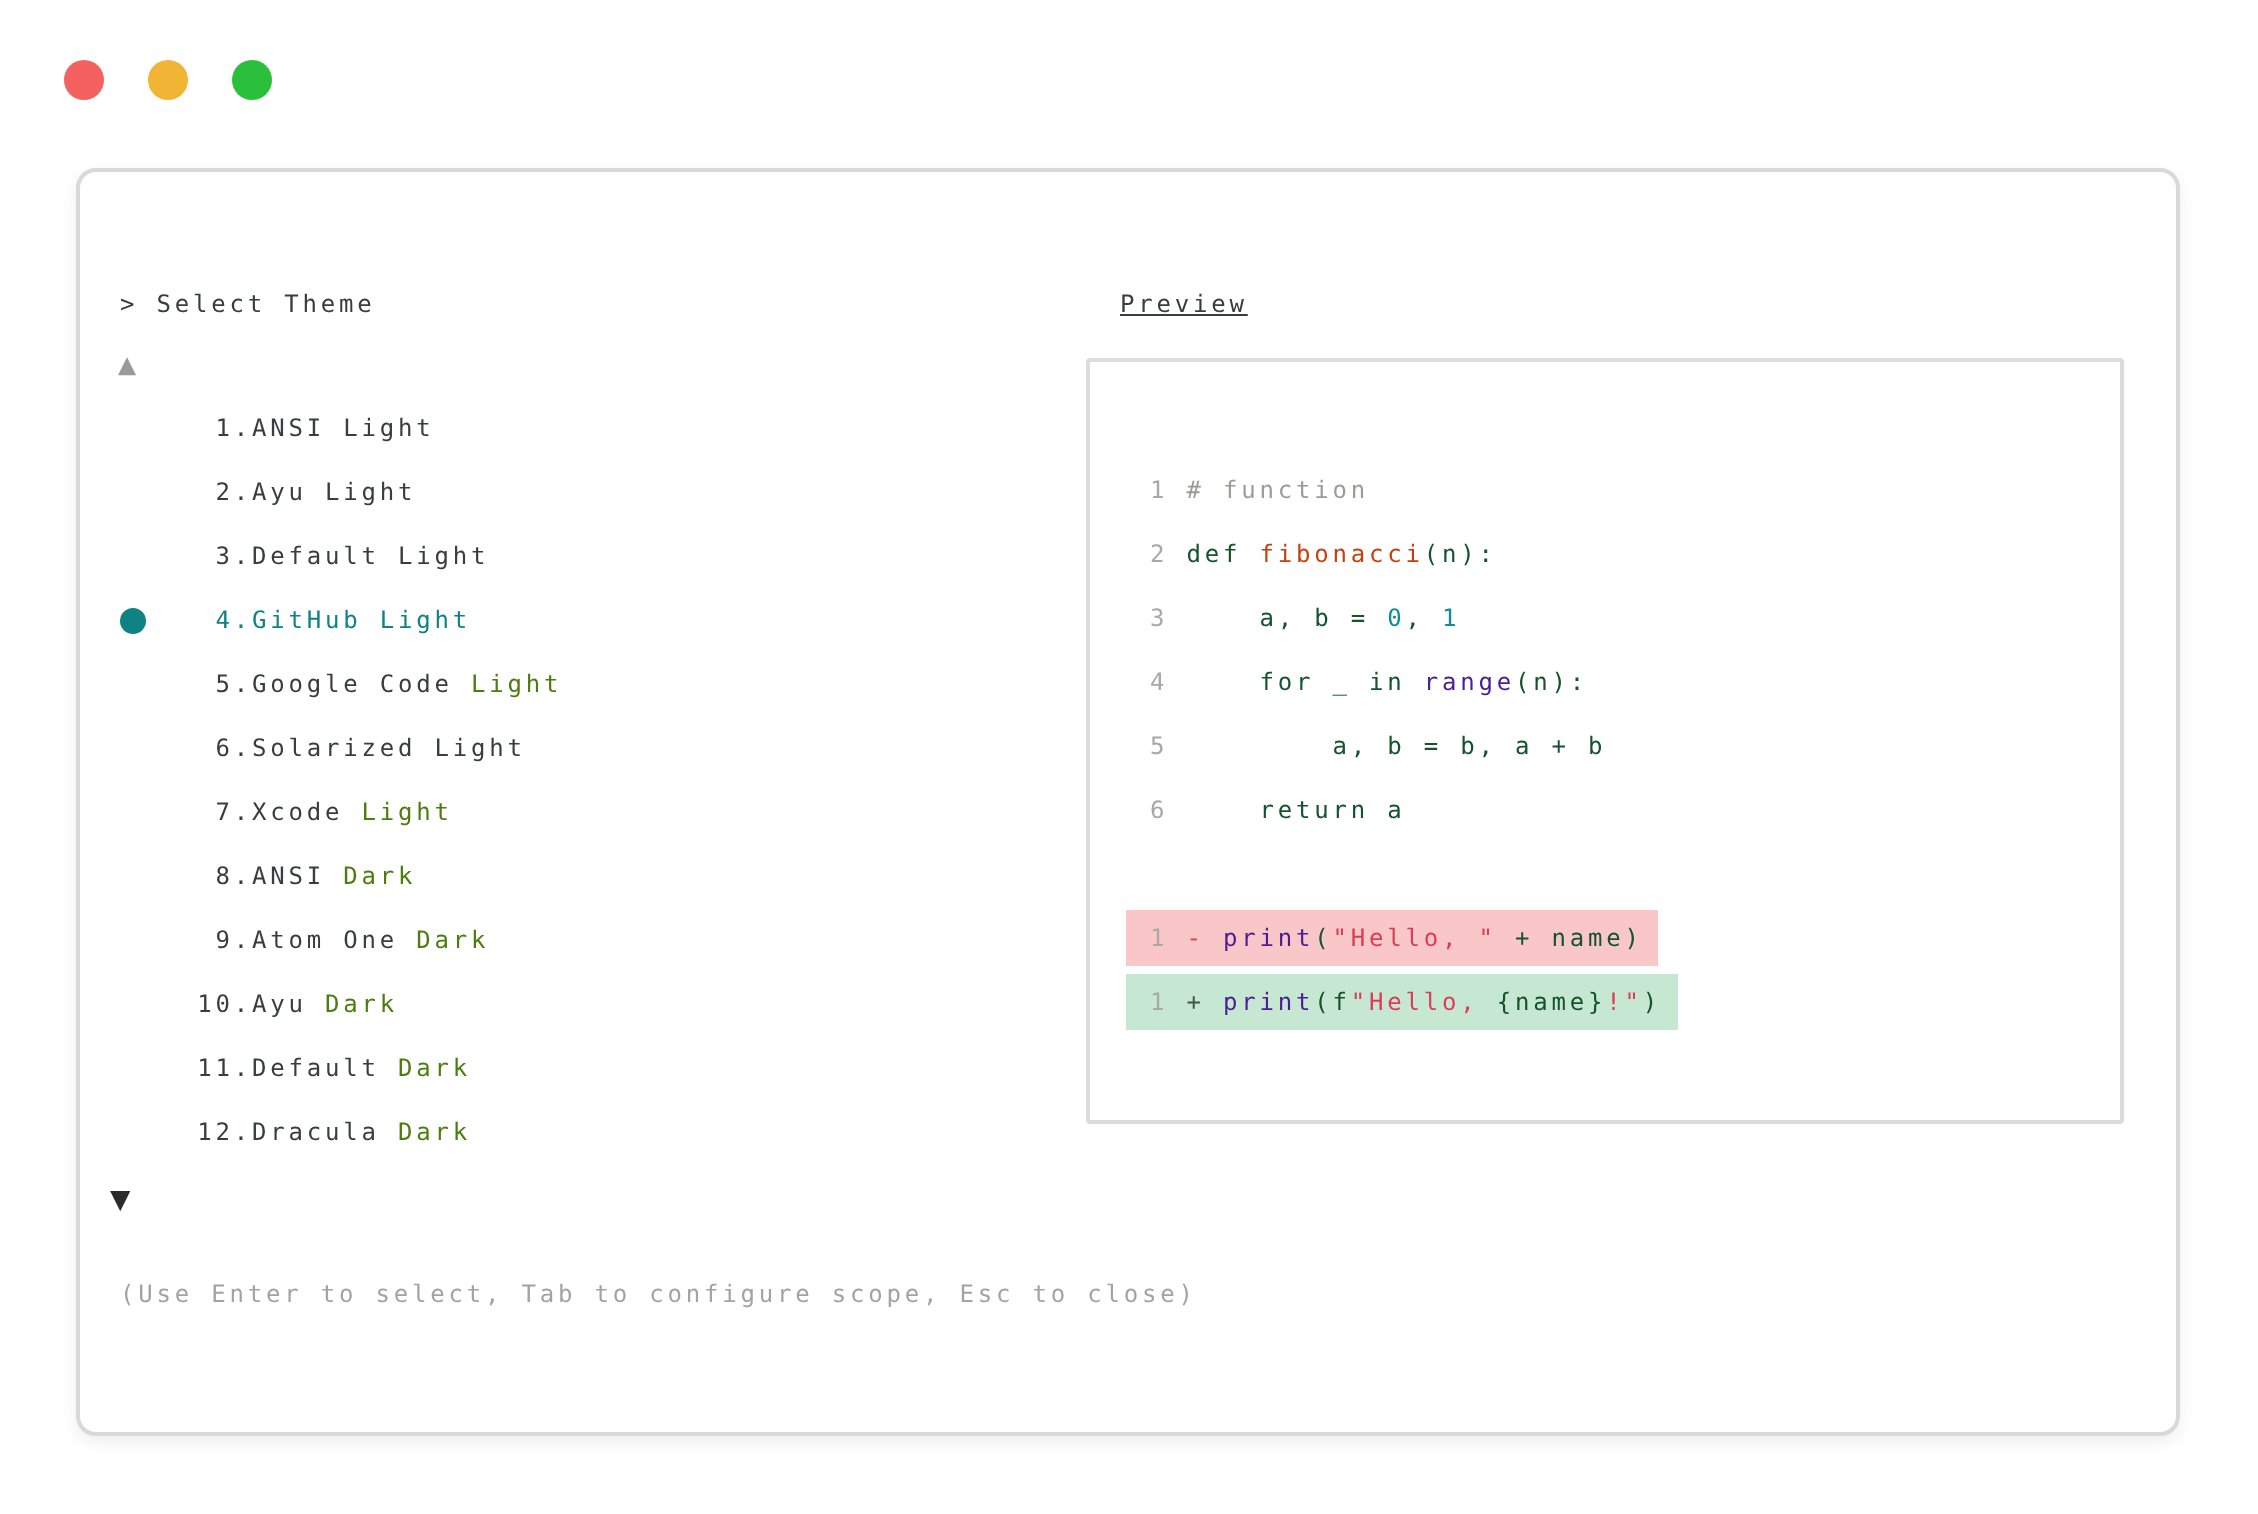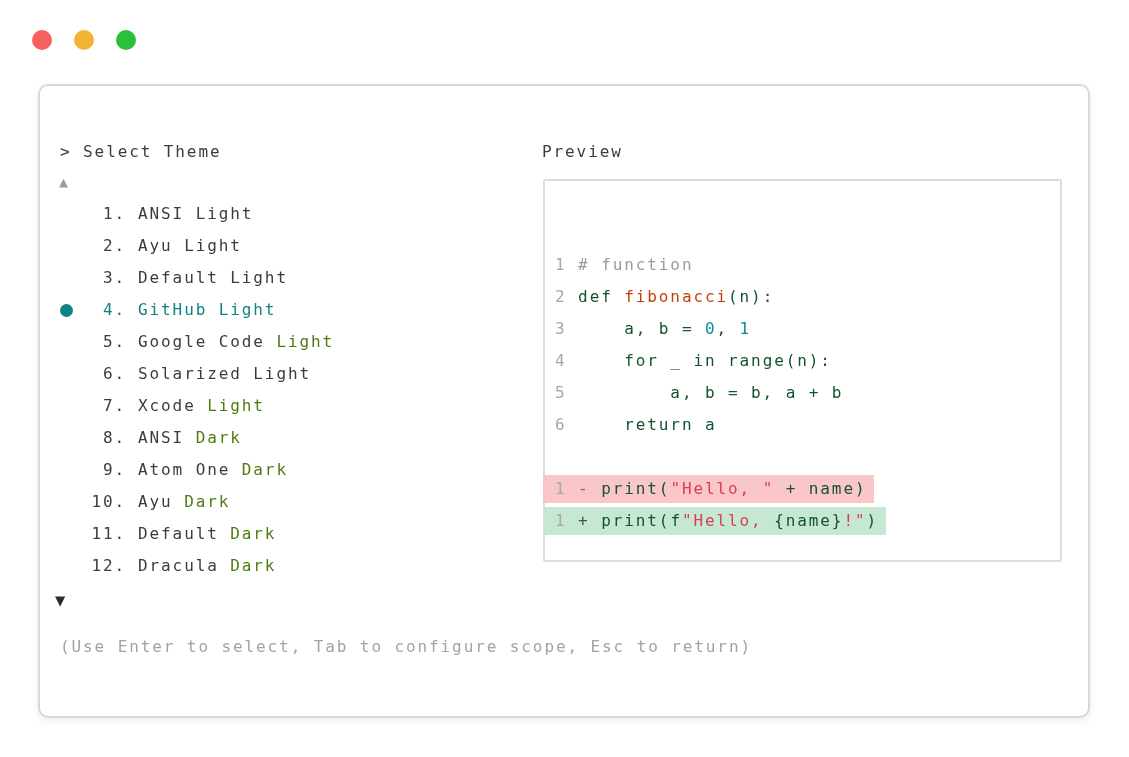--- a/index.html
+++ b/index.html
@@ -8,49 +8,49 @@
 
   
   .traffic { position:absolute; left:32px; top:30px; display:flex; }
   .light { width:20px; height:20px; border-radius:50%; margin-right:22px; }
 
   
   .panel { position:absolute; left:38px; top:84px; width:1052px; height:634px;
            background:#ffffff; border:2px solid #d9d9d9; border-radius:10px;
            box-shadow:0 3px 8px rgba(0,0,0,0.07); }
 
-  .mono { font-size:16px; letter-spacing:1.9px; line-height:32px; color:#383d42; white-space:pre; }
+  .mono { font-size:12px; letter-spacing:1.9px; line-height:32px; color:#383d42; white-space:pre; }
 
   .prompt-line { position:absolute; left:20px; top:50px; }
   .scroll-up   { position:absolute; left:19px; top:80px;  font-size:15px; line-height:32px; color:#9a9a9a; letter-spacing:0; }
   .scroll-down { position:absolute; left:15px; top:498px; font-size:17px; line-height:32px; color:#2b2b2b; letter-spacing:0; }
 
   .theme-list { position:absolute; left:20px; top:112px; }
   .theme-row { display:flex; height:32px; align-items:center; }
   .mark { width:24px; height:32px; position:relative; }
   .dot { position:absolute; left:0; top:9.5px; width:13px; height:13px; border-radius:50%; background:#0f8383; }
   .num { width:42px; text-align:right; }
-  .tname { margin-left:12px; }
+  .tname { }
   .muted { color:#4d7c0f; }
   .theme-row.selected .num, .theme-row.selected .tname span { color:#0f8383; }
 
   .hint { position:absolute; left:20px; top:545px; color:#a3a3a3; }
 
-  .preview-title { position:absolute; left:502px; top:50px; }
+  .preview-title { position:absolute; left:520px; top:50px;text-decoration:underline; }
   .preview-box { position:absolute; left:503px; top:93px; width:519px; height:383px;
                  background:#fff; border:2px solid #dcdcdc; border-radius:2px; }
-  .code { position:absolute; left:0; top:68px; padding-left:10px; }
+  .code { position:absolute; left:0; top:48px; padding-left:30px; }
   .code-row { height:32px; }
   .lineno { color:#a8a8a8; }
 
   .tok-plain   { color:#14532d; }
   .tok-comment { color:#9c9c94; }
   .tok-func    { color:#c2410c; }
   .tok-number  { color:#0b8f94; }
-  .tok-builtin { color:#14532d; }
+  .tok-builtin { color:#4c1d95; }
   .tok-string  { color:#dc3c55; }
   .tok-minus   { color:#d64550; }
   .tok-plus    { color:#3d564c; }
 
   .hl { display:inline-block; line-height:28px; margin-left:-12px; padding:0 8px 0 12px; }
   .hl-removed { background:#f9c7c7; }
   .hl-added   { background:#c6e8d3; }
 </style>
 </head>
 <body>
@@ -64,21 +64,21 @@
 <div class="panel">
 
   <div class="mono prompt-line">&gt; Select Theme</div>
 
   <div class="scroll-up">▲</div>
 
   <div class="theme-list mono" id="theme-list"><div class="theme-row"><span class="mark"></span><span class="num">1.</span><span class="tname"><span>ANSI Light</span></span></div><div class="theme-row"><span class="mark"></span><span class="num">2.</span><span class="tname"><span>Ayu Light</span></span></div><div class="theme-row"><span class="mark"></span><span class="num">3.</span><span class="tname"><span>Default Light</span></span></div><div class="theme-row selected"><span class="mark"><span class="dot"></span></span><span class="num">4.</span><span class="tname"><span>GitHub Light</span></span></div><div class="theme-row"><span class="mark"></span><span class="num">5.</span><span class="tname"><span>Google Code </span><span class="muted">Light</span></span></div><div class="theme-row"><span class="mark"></span><span class="num">6.</span><span class="tname"><span>Solarized Light</span></span></div><div class="theme-row"><span class="mark"></span><span class="num">7.</span><span class="tname"><span>Xcode </span><span class="muted">Light</span></span></div><div class="theme-row"><span class="mark"></span><span class="num">8.</span><span class="tname"><span>ANSI </span><span class="muted">Dark</span></span></div><div class="theme-row"><span class="mark"></span><span class="num">9.</span><span class="tname"><span>Atom One </span><span class="muted">Dark</span></span></div><div class="theme-row"><span class="mark"></span><span class="num">10.</span><span class="tname"><span>Ayu </span><span class="muted">Dark</span></span></div><div class="theme-row"><span class="mark"></span><span class="num">11.</span><span class="tname"><span>Default </span><span class="muted">Dark</span></span></div><div class="theme-row"><span class="mark"></span><span class="num">12.</span><span class="tname"><span>Dracula </span><span class="muted">Dark</span></span></div></div>
 
   <div class="scroll-down">▼</div>
 
-  <div class="mono hint">(Use Enter to select, Tab to configure scope, Esc to return)</div>
+  <div class="mono hint">(Use Enter to select, Tab to configure scope, Esc to close)</div>
 
   <div class="mono preview-title">Preview</div>
 
   <div class="preview-box">
     <div class="code mono" id="code-block"><div class="code-row"><span class="lineno">1</span> <span class="tok-comment"># function</span></div><div class="code-row"><span class="lineno">2</span> <span class="tok-plain">def </span><span class="tok-func">fibonacci</span><span class="tok-plain">(n):</span></div><div class="code-row"><span class="lineno">3</span> <span class="tok-plain">    a, b = </span><span class="tok-number">0</span><span class="tok-plain">, </span><span class="tok-number">1</span></div><div class="code-row"><span class="lineno">4</span> <span class="tok-plain">    for _ in </span><span class="tok-builtin">range</span><span class="tok-plain">(n):</span></div><div class="code-row"><span class="lineno">5</span> <span class="tok-plain">        a, b = b, a + b</span></div><div class="code-row"><span class="lineno">6</span> <span class="tok-plain">    return a</span></div><div class="code-row"></div><div class="code-row"><span class="hl hl-removed"><span class="lineno">1</span> <span class="tok-minus">- </span><span class="tok-builtin">print</span><span class="tok-plain">(</span><span class="tok-string">"Hello, "</span><span class="tok-plain"> + name)</span></span></div><div class="code-row"><span class="hl hl-added"><span class="lineno">1</span> <span class="tok-plus">+ </span><span class="tok-builtin">print</span><span class="tok-plain">(f</span><span class="tok-string">"Hello, </span><span class="tok-plain">{name}</span><span class="tok-string">!"</span><span class="tok-plain">)</span></span></div></div>
   </div>
 
 </div>
 
 </body></html>

